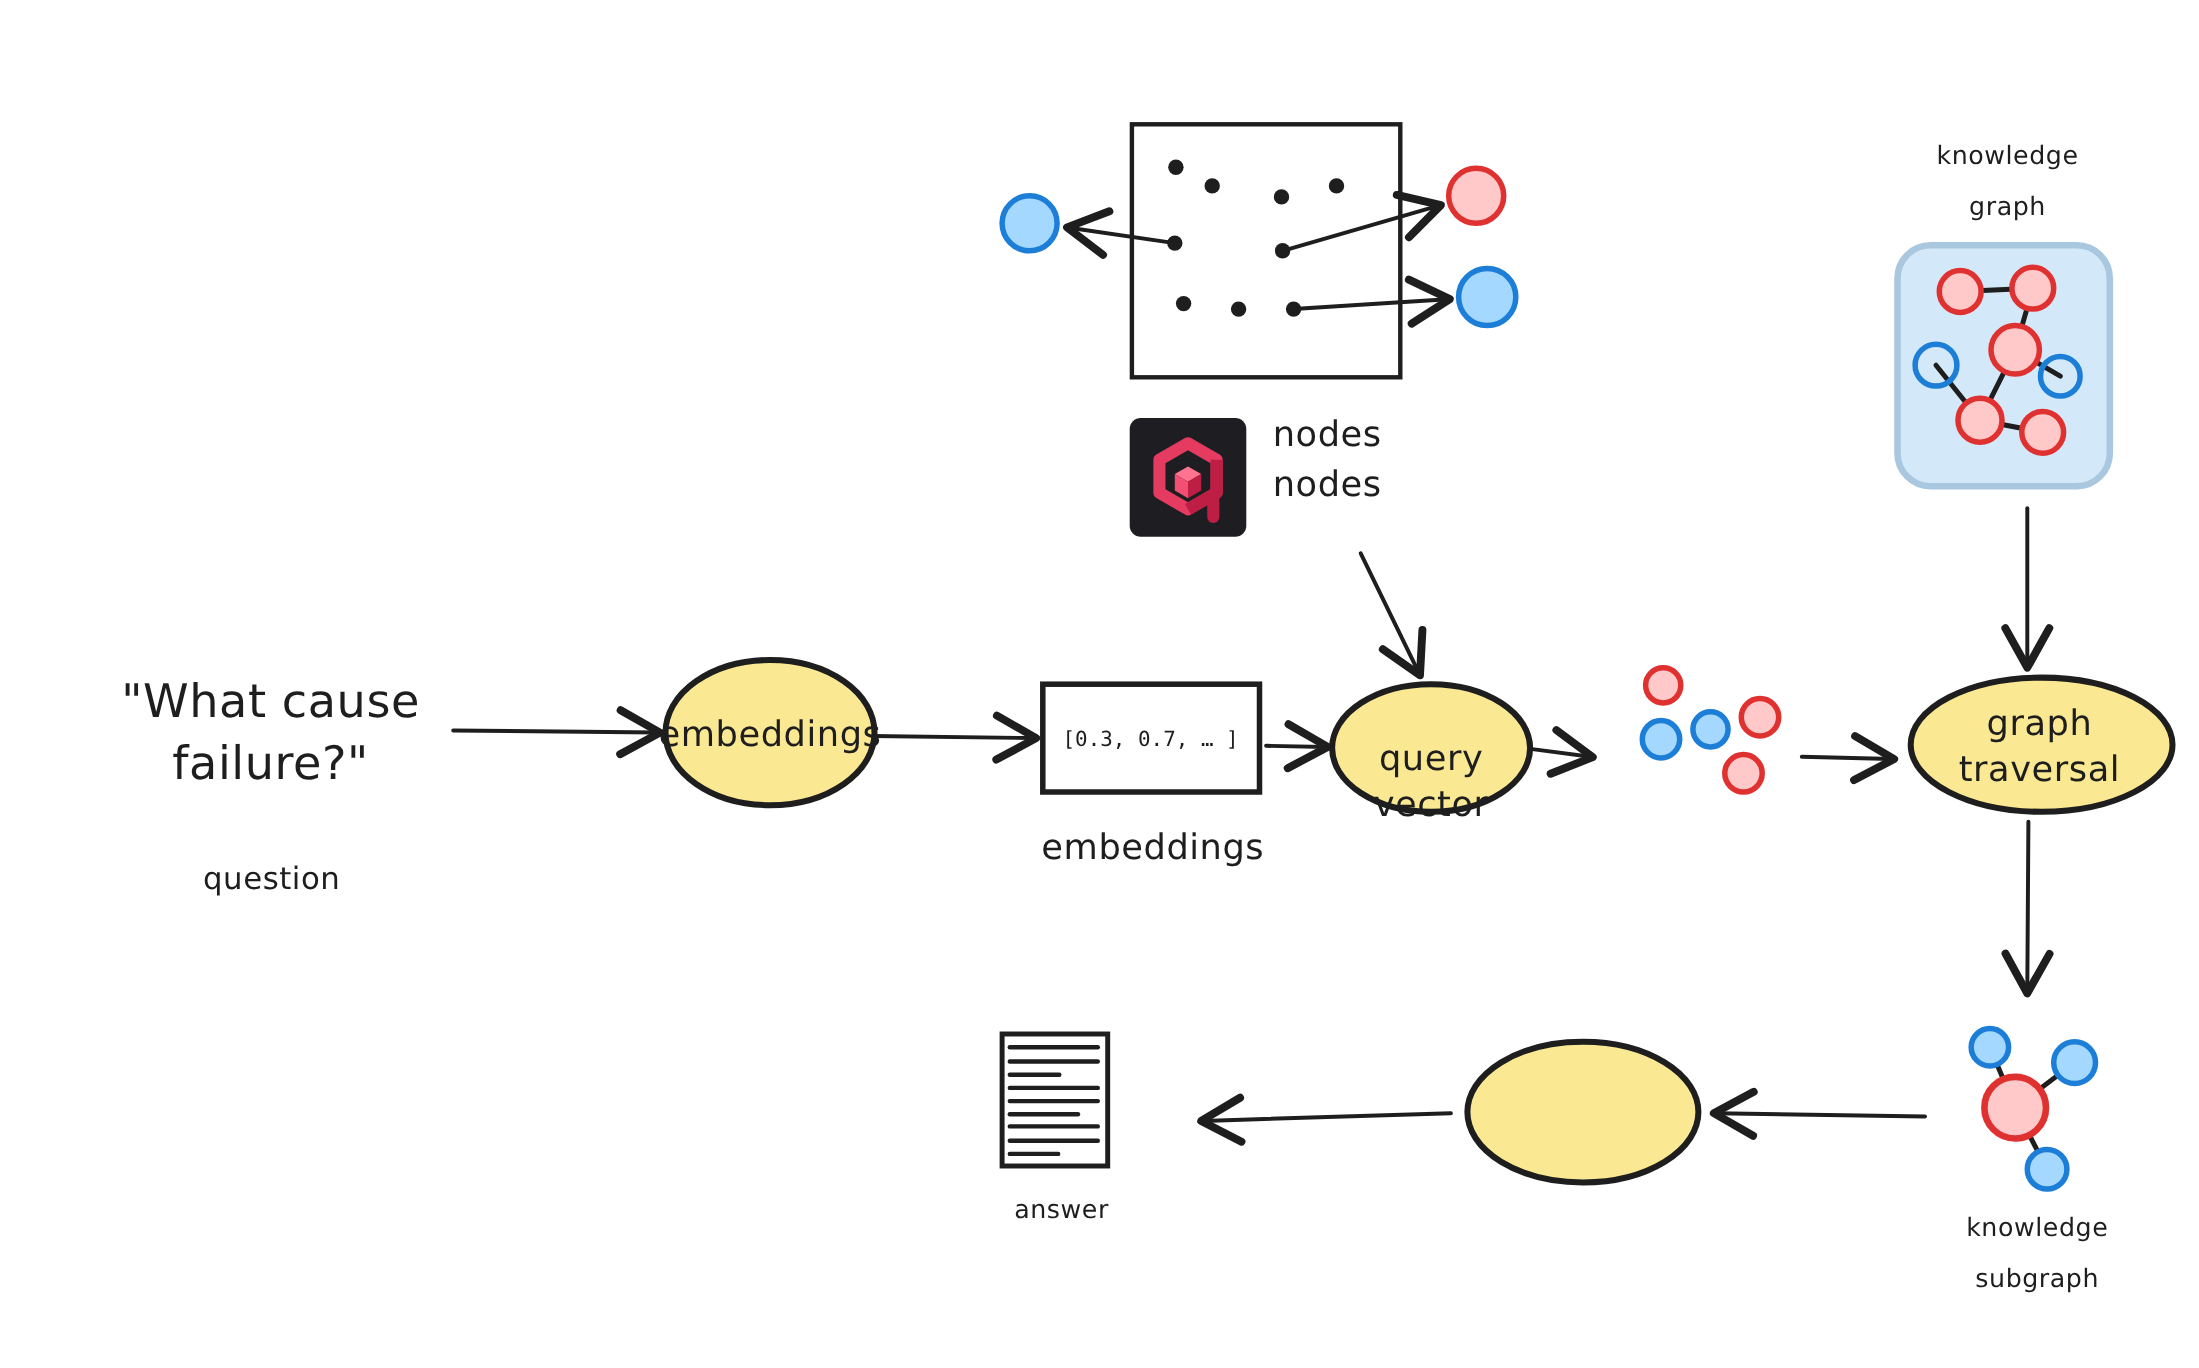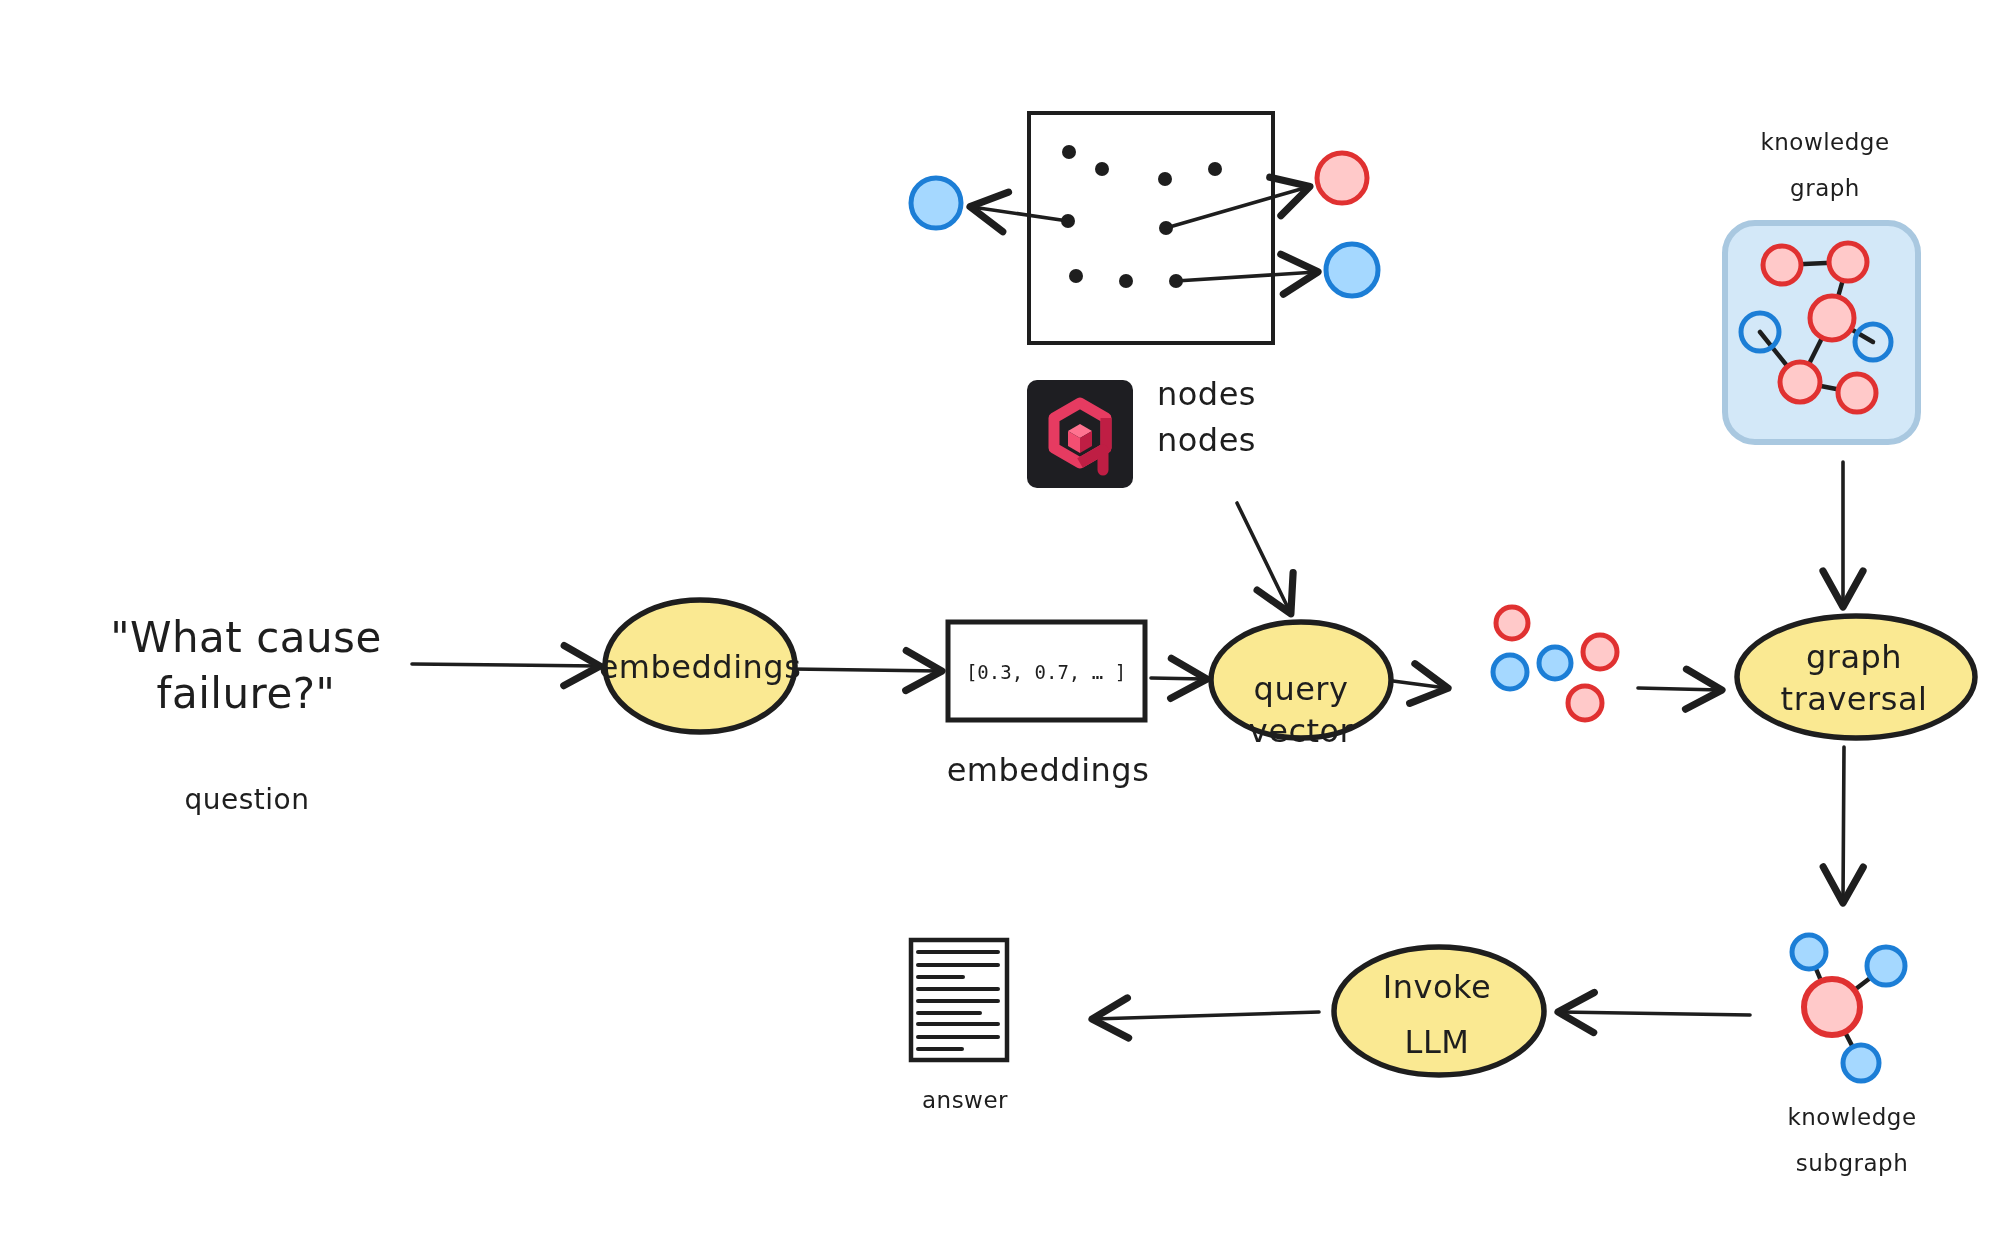--- a/index.html
+++ b/index.html
@@ -168,20 +168,16 @@
   <div class="txt node-text" style="left:1854px;top:678px;">
     <div>graph</div>
     <div>traversal</div>
   </div>
 
   <div class="txt mid-label" style="left:1852px;top:1140px;">
     <div>knowledge</div>
     <div>subgraph</div>
   </div>
 
-  <div class="txt node-text-wide" style="left:1437px;top:1015px;">
-    <div>Invoke</div>
-    <div>LLM</div>
-  </div>
 
   <div class="txt mid-label" style="left:965px;top:1100px;">answer</div>
 
 </div>
 
 </body></html>

